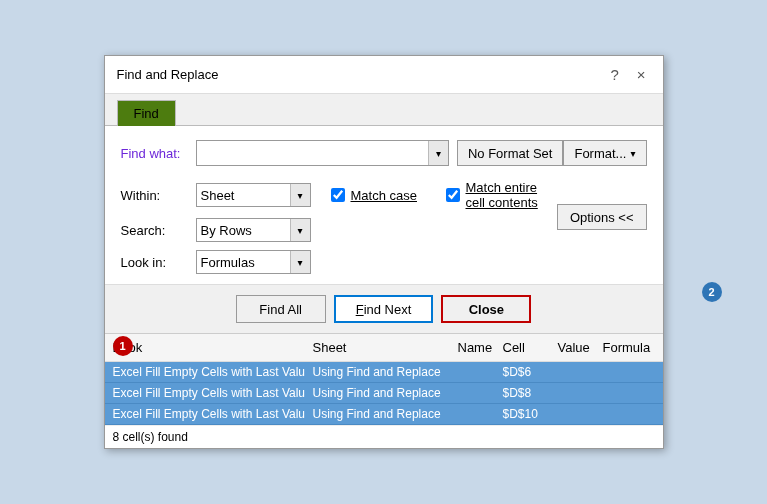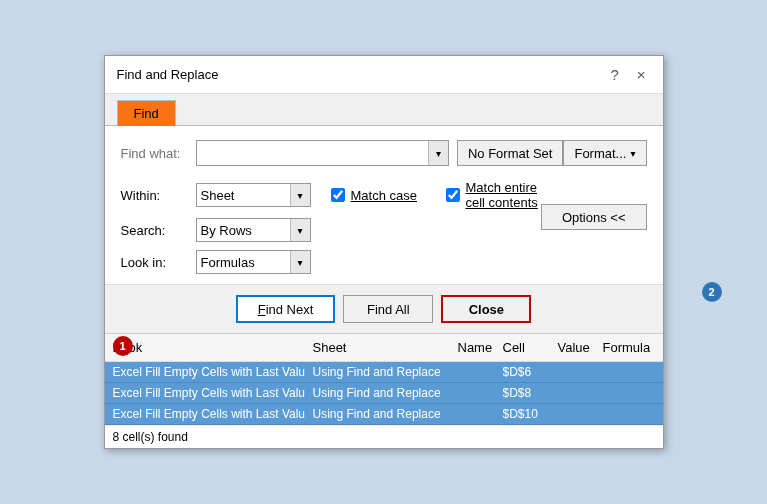--- a/index.html
+++ b/index.html
@@ -55,40 +55,40 @@
     .tab {
       padding: 5px 16px;
       cursor: pointer;
       border: 1px solid transparent;
       border-bottom: none;
       margin-right: 2px;
       background: #f0f0f0;
       font-size: 13px;
     }
     .tab.active {
-      background: #f97316;
+      background: #4d7c0f;
       border-color: #bbb;
       border-bottom-color: #fff;
       margin-bottom: -1px;
       z-index: 1;
     }
     .body {
       background: #fff;
       padding: 14px 16px 10px;
       border-bottom: 1px solid #ddd;
     }
     .find-row {
       display: flex;
       align-items: center;
       margin-bottom: 14px;
     }
     .find-row label {
       width: 75px;
       font-size: 13px;
-      color: #737373;
+      color: #6d28d9;
     }
     .find-input-wrap {
       flex: 1;
       display: flex;
       align-items: center;
       border: 1px solid #999;
       background: #fff;
       height: 26px;
     }
     .find-input {
@@ -201,21 +201,21 @@
       display: flex;
       flex-direction: column;
       gap: 8px;
     }
     .options-right {
       display: flex;
       align-items: flex-end;
       padding-top: 24px;
     }
     .options-btn {
-      padding: 4px 20px;
+      padding: 4px 12px;
       background: #f0f0f0;
       border: 1px solid #999;
       cursor: pointer;
       font-size: 13px;
       height: 26px;
     }
     .button-row {
       display: flex;
       justify-content: center;
       gap: 8px;
@@ -391,24 +391,24 @@
           </div>
         </div>
       </div>
       <div class="options-right">
         <button class="options-btn">Options &lt;&lt;</button>
       </div>
     </div>
   </div>
 
   <div class="button-row">
+    <button class="btn">Find All</button>
     <button class="btn btn-primary">
       <span><span style="text-decoration:underline">F</span>ind Next</span>
     </button>
-    <button class="btn">Find All</button>
     <button class="btn btn-close-red">Close</button>
   </div>
 
   <div class="results-section table-wrapper">
 
     <div class="badge badge-red badge-overlay-1">1</div>
 
     <div class="badge badge-blue badge-overlay-2">2</div>
 
     <div class="results-header">

